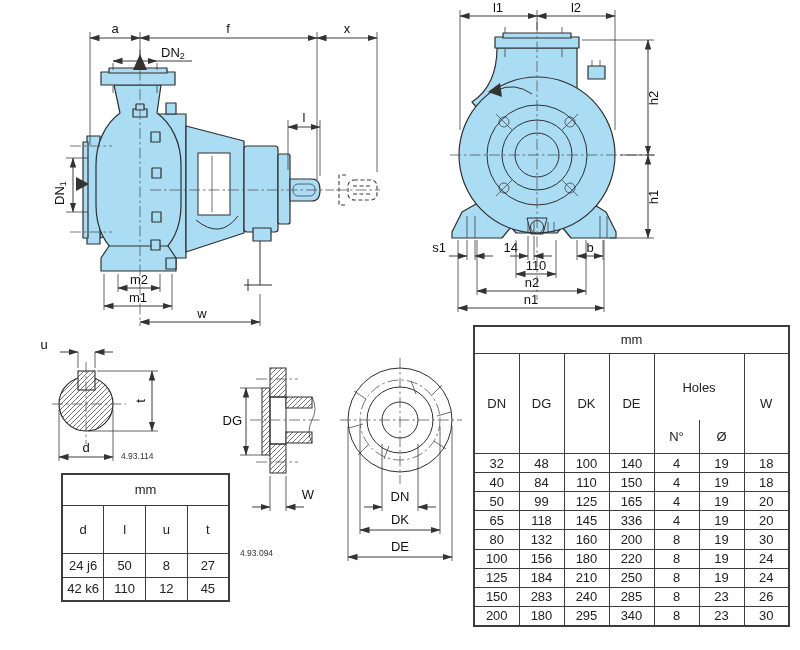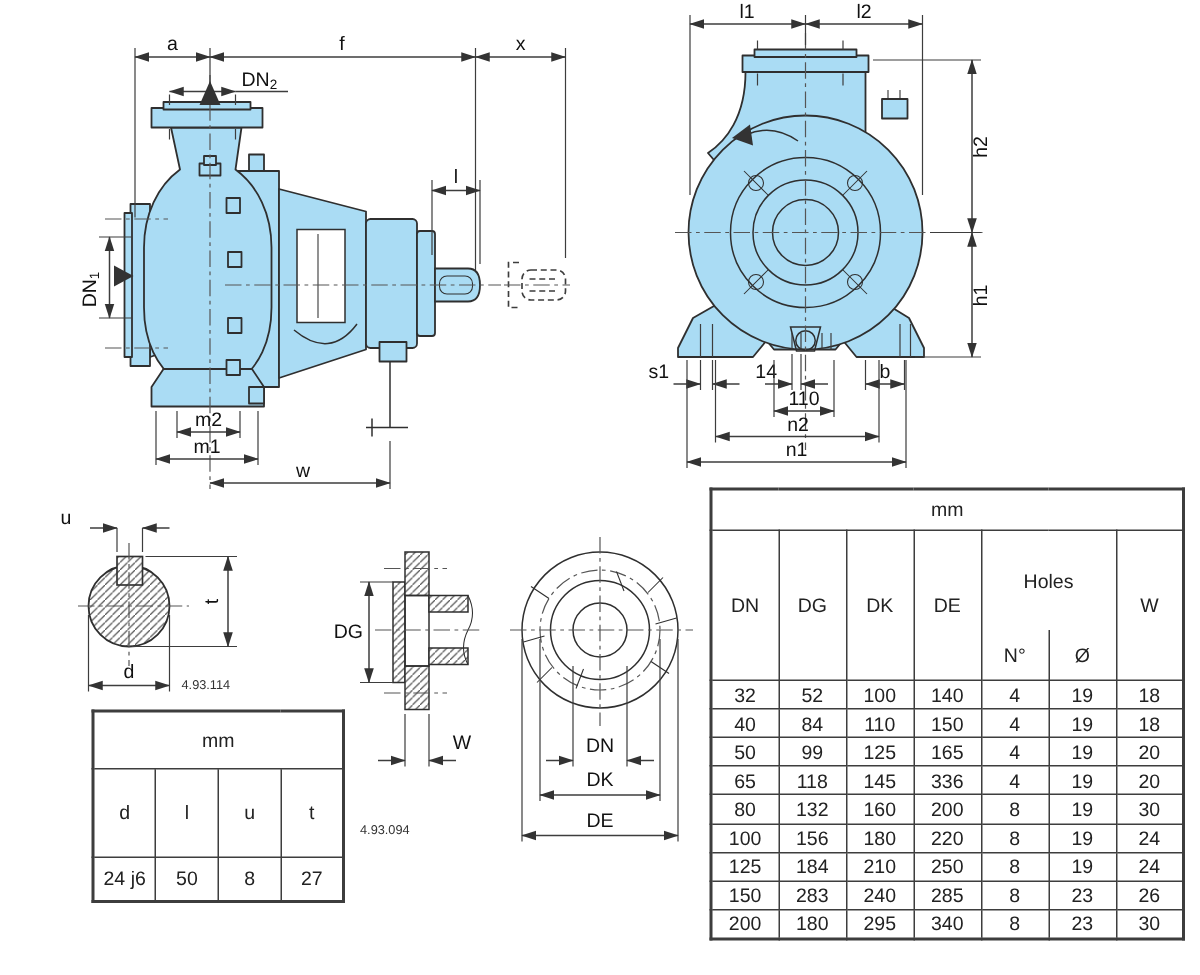--- a/index.html
+++ b/index.html
@@ -282,20 +282,26 @@
     <th style="width:35px">l</th>
     <th style="width:33px">u</th>
     <th style="width:35px">t</th>
   </tr>
   <tr class="drow">
     <td>24 j6</td>
     <td>50</td>
     <td>8</td>
     <td>27</td>
   </tr>
+  <tr class="drow">
+    <td>42 k6</td>
+    <td>110</td>
+    <td>12</td>
+    <td>45</td>
+  </tr>
 </tbody>
     </table>
 
 <table id="flange-table">
   <tbody>
         <tr class="hmm">
     <th colspan="7">mm</th>
   </tr>
   <tr class="hdr1">
     <th rowspan="2" style="width:45px">DN</th>
@@ -304,21 +310,21 @@
     <th rowspan="2" style="width:44px">DE</th>
     <th colspan="2" class="nobot" style="width:90px">Holes</th>
     <th rowspan="2" style="width:48px">W</th>
   </tr>
   <tr class="hdr2">
     <th class="notop" style="width:45px">N°</th>
     <th class="notop" style="width:45px">Ø</th>
   </tr>
   <tr class="drow">
     <td>32</td>
-    <td>52</td>
+    <td>48</td>
     <td>100</td>
     <td>140</td>
     <td>4</td>
     <td>19</td>
     <td>18</td>
   </tr>
   <tr class="drow">
     <td>40</td>
     <td>84</td>
     <td>110</td>

